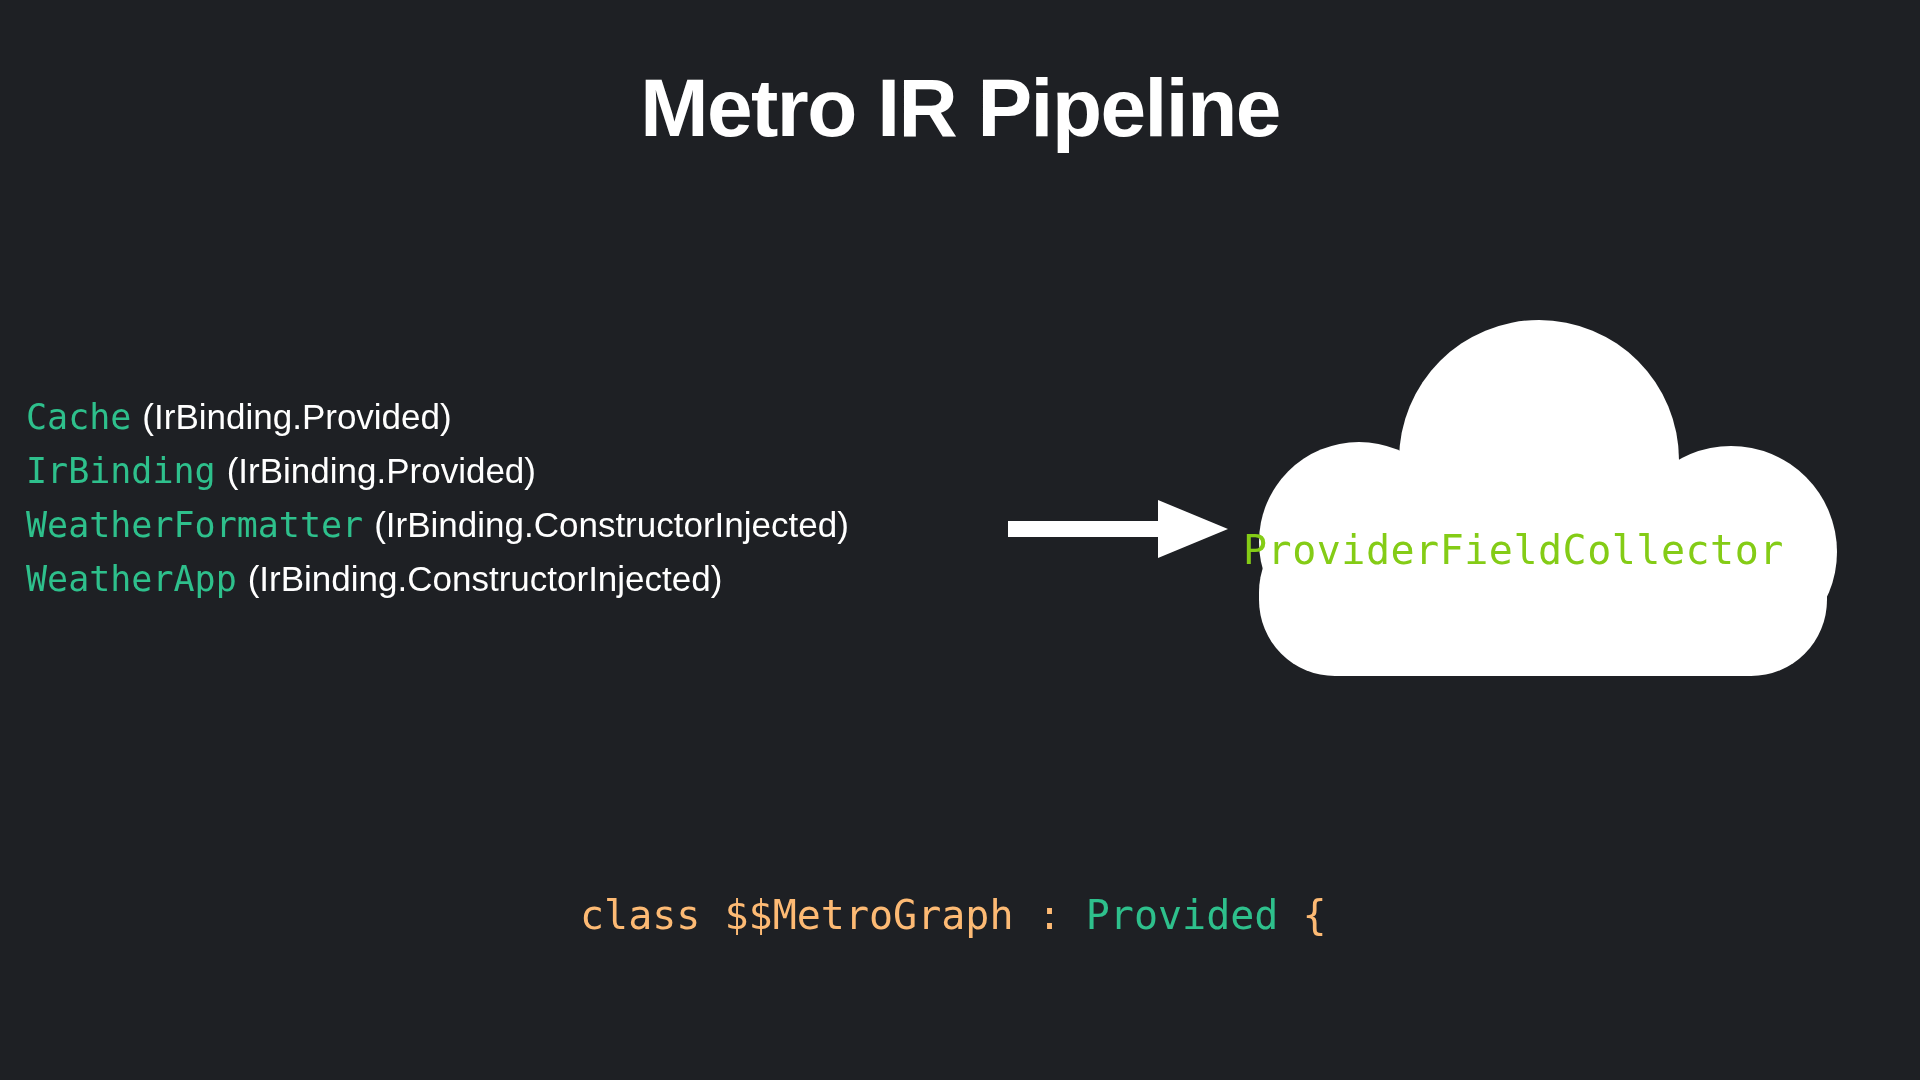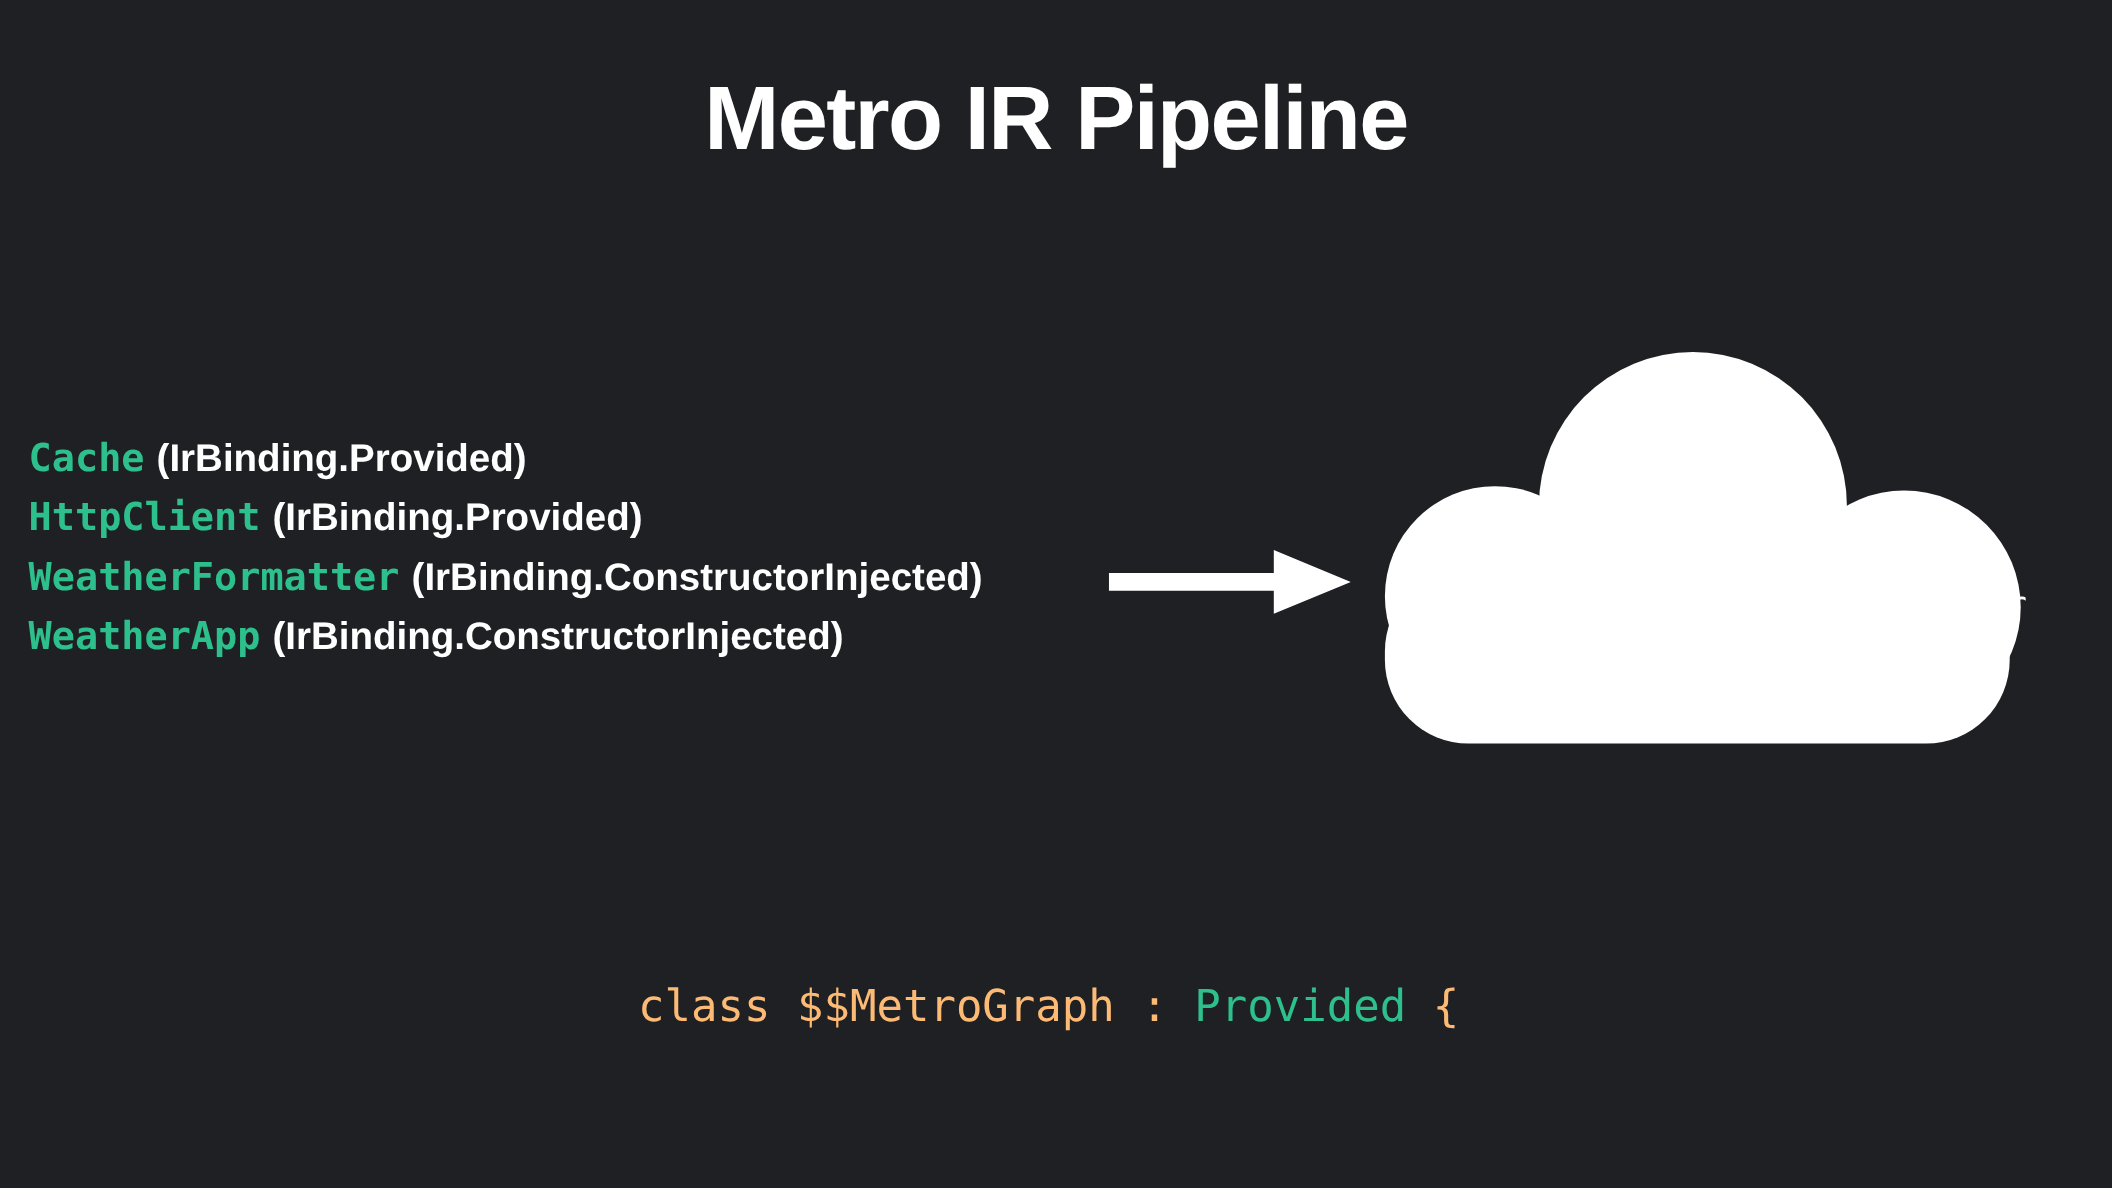--- a/index.html
+++ b/index.html
@@ -38,21 +38,20 @@
     color: #ffffff;
     white-space: nowrap;
   }
 
   
   #bindings-list {
     position: absolute;
     left: 26px;
     top: 390px;
     width: 1020px;
-    font-weight: bold;
   }
   .binding-row {
     height: 54px;
     line-height: 54px;
     white-space: nowrap;
     font-size: 0;
   }
   .binding-type {
     font-family: "DejaVu Sans Mono", "Liberation Mono", monospace;
     font-size: 35px;
@@ -82,25 +81,25 @@
     left: 1243px;
     top: 320px;
     width: 600px;
     height: 370px;
   }
   #collector-cloud-label {
     position: absolute;
     left: 1243px;
     top: 530px;
     width: 600px;
-    text-align: right;
+    text-align: left;
     font-family: "DejaVu Sans Mono", "Liberation Mono", monospace;
-    font-size: 30px;
+    font-size: 40px;
     line-height: 40px;
-    color: #ffffff;
+    color: #84cc16;
     white-space: nowrap;
     letter-spacing: 0.5px;
   }
 
   
   #graph-code {
     position: absolute;
     left: 580px;
     top: 862px;
     font-family: "DejaVu Sans Mono", "Liberation Mono", monospace;
@@ -115,21 +114,21 @@
 </style>
 </head>
 <body>
 
 <div id="stage">
 
   <div id="page-title">Metro IR Pipeline</div>
 
   <div id="bindings-list">
       <div class="binding-row"><span class="binding-type">Cache</span><span class="binding-kind">(IrBinding.Provided)</span></div>
-      <div class="binding-row"><span class="binding-type">HttpClient</span><span class="binding-kind">(IrBinding.Provided)</span></div>
+      <div class="binding-row"><span class="binding-type">IrBinding</span><span class="binding-kind">(IrBinding.Provided)</span></div>
       <div class="binding-row"><span class="binding-type">WeatherFormatter</span><span class="binding-kind">(IrBinding.ConstructorInjected)</span></div>
       <div class="binding-row"><span class="binding-type">WeatherApp</span><span class="binding-kind">(IrBinding.ConstructorInjected)</span></div>
     </div>
 
   <div id="pipeline-arrow">
     <svg width="220" height="62" viewBox="0 0 220 62" xmlns="http://www.w3.org/2000/svg">
       <path d="M0 23 L150 23 L150 2 L220 31 L150 60 L150 39 L0 39 Z" fill="#ffffff"></path>
     </svg>
   </div>
 

